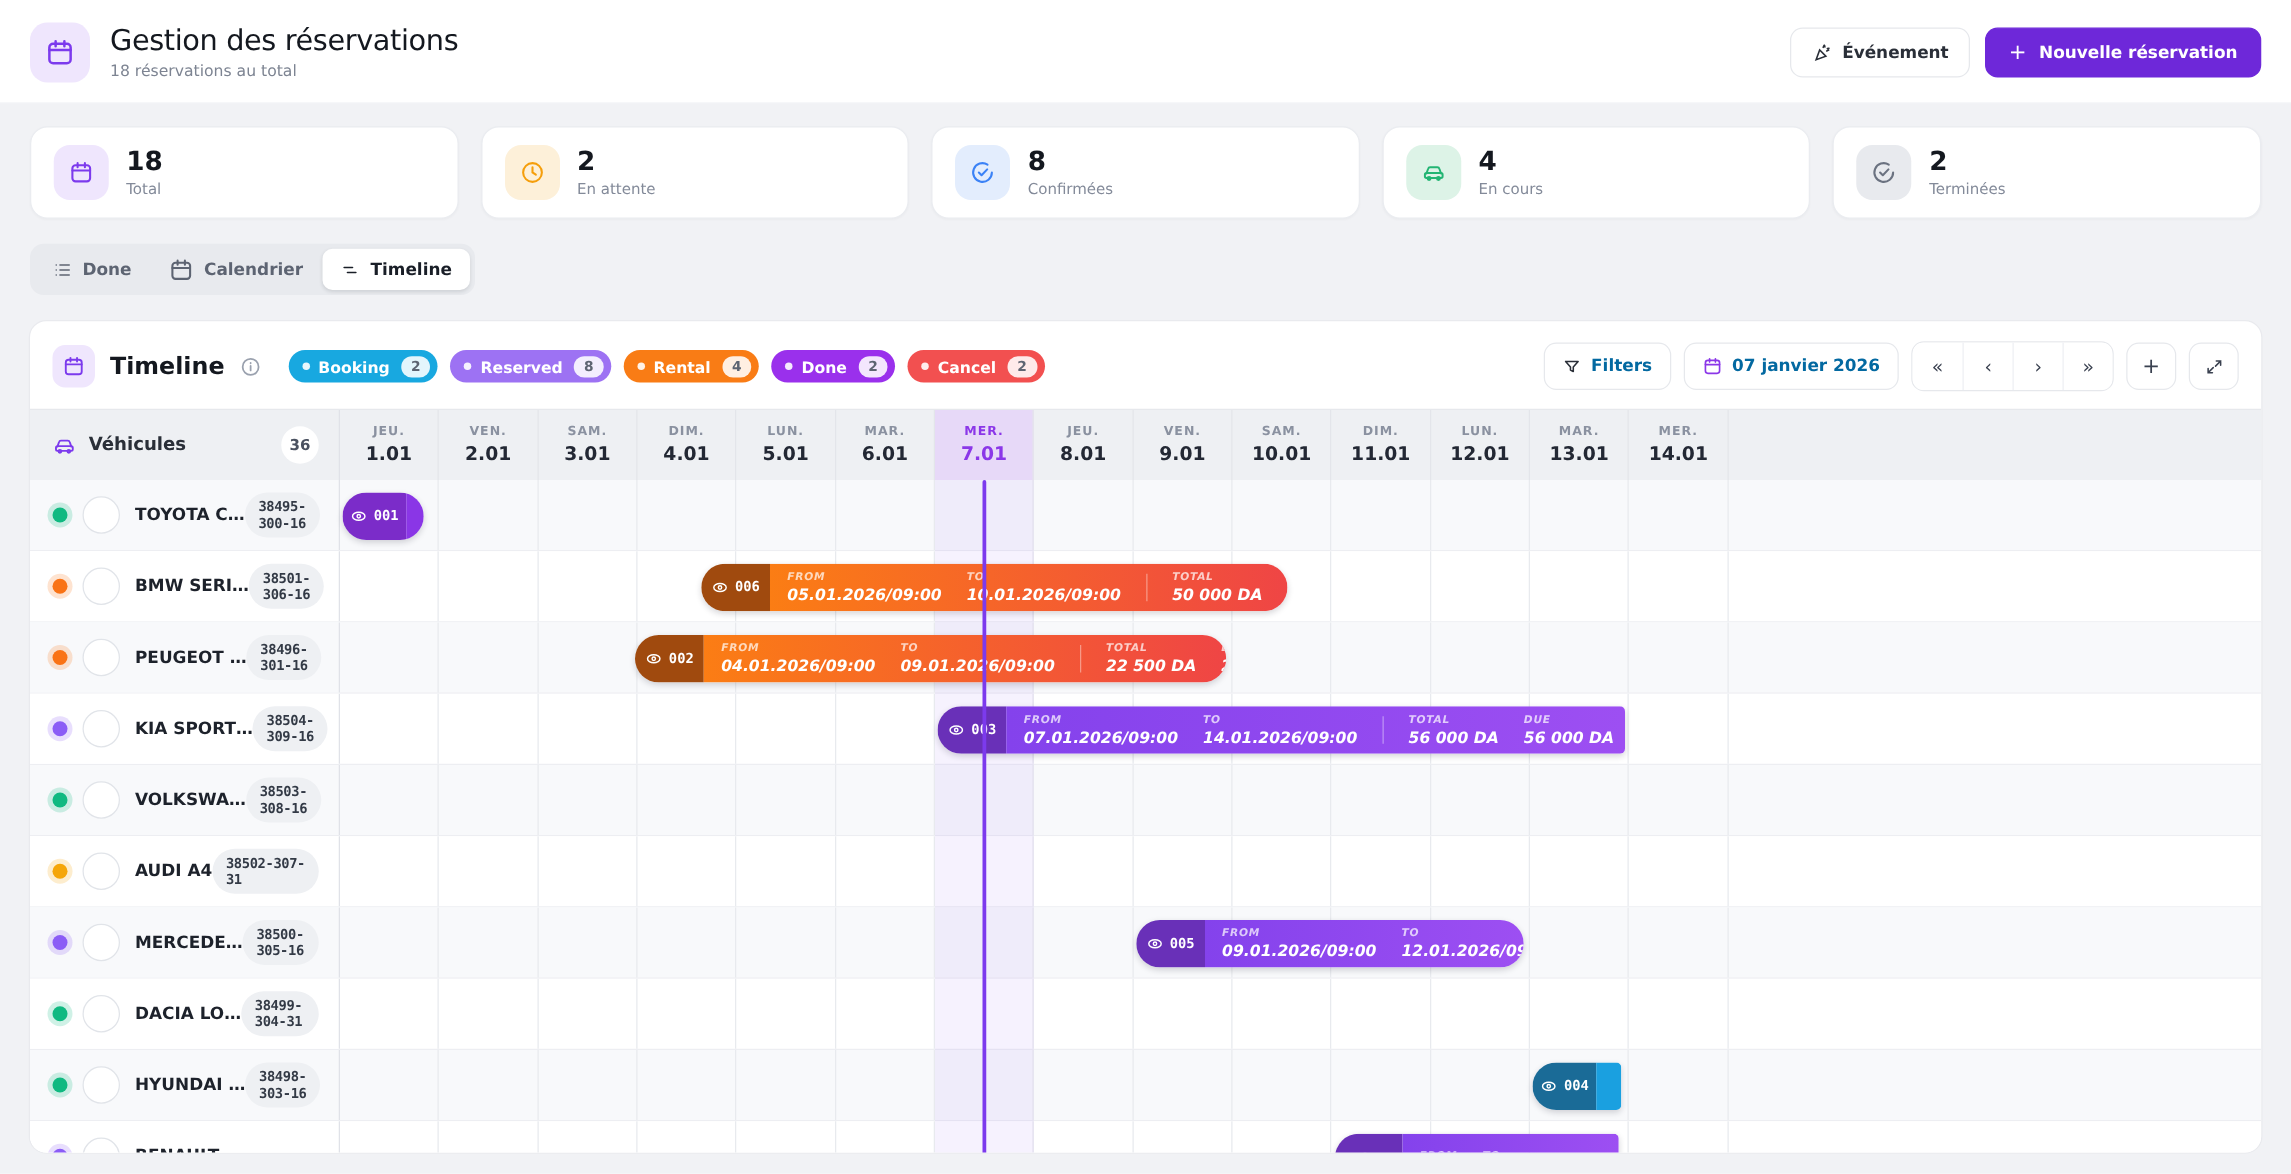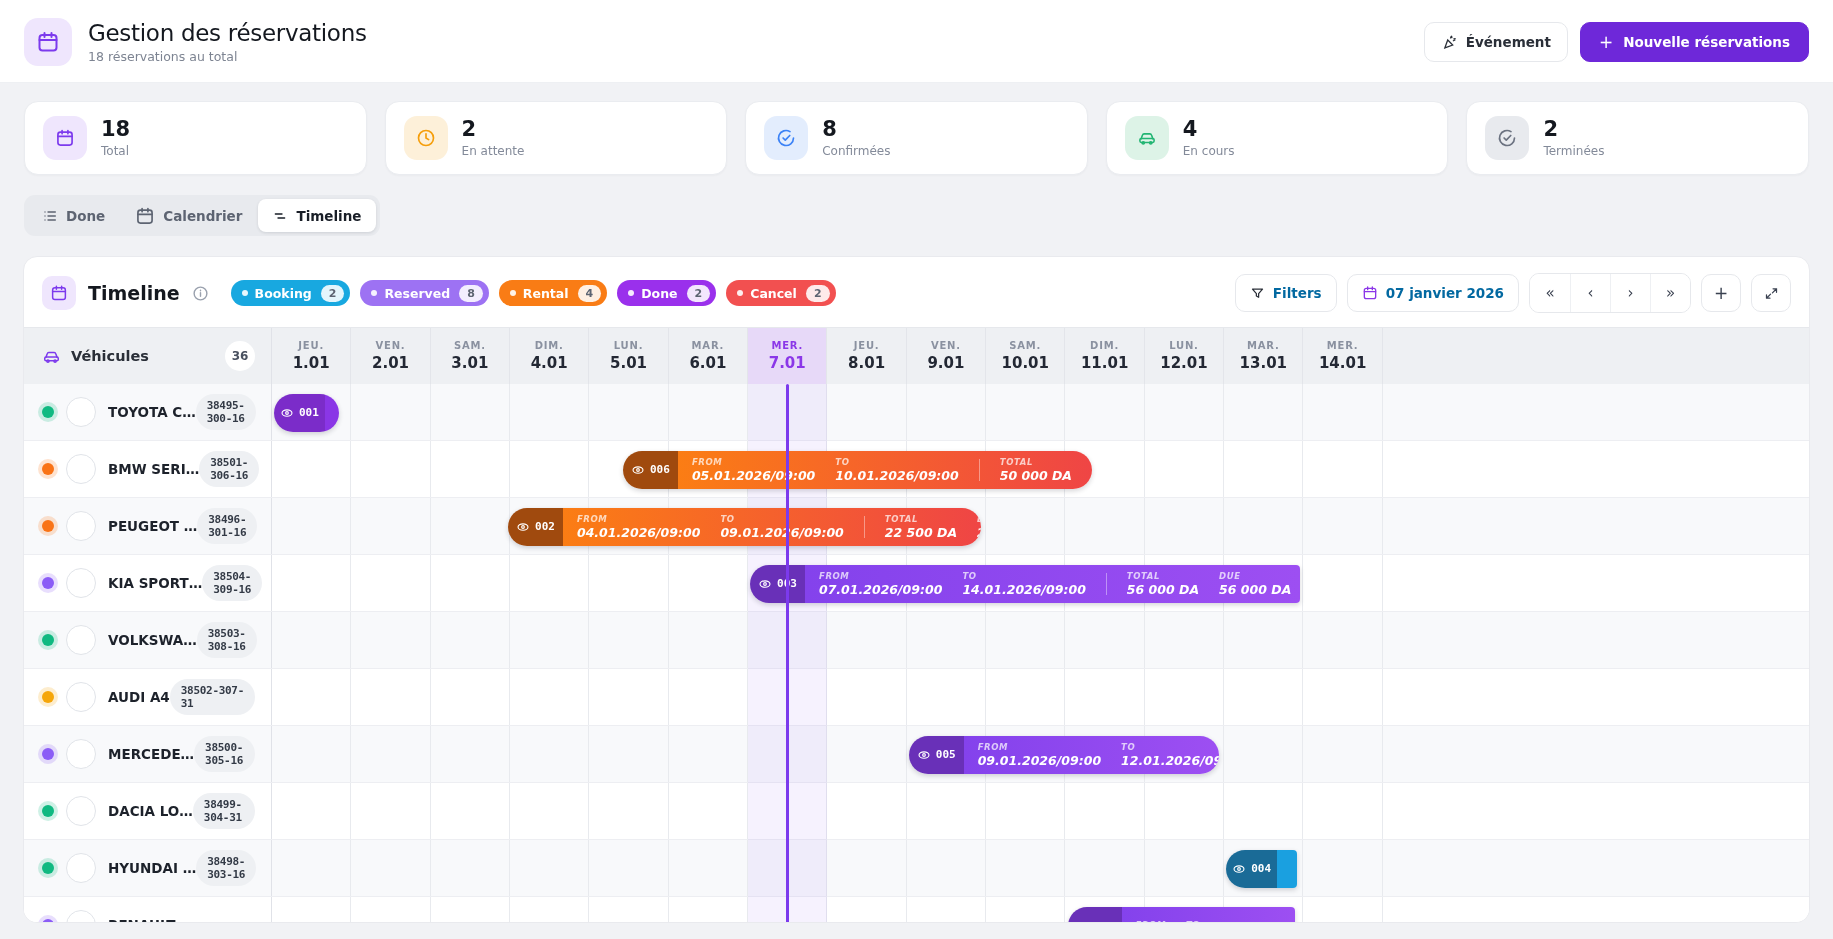--- a/index.html
+++ b/index.html
@@ -123,21 +123,21 @@
       <span>
           <svg width="17" height="17" viewBox="0 0 24 24" fill="none" stroke="#2a2f38" stroke-width="1.8" stroke-linecap="round">
             <path d="M5.5 19.5l4-11 7 7-11 4z"></path>
             <path d="M13.5 5.5l1-2.2M17.5 9.5l2.2-1M15 3.2l.4 1.8M20 6.5l-1.8.4"></path>
           </svg>
         </span>
       <span>Événement</span>
     </button>
     <button class="btn btn-primary">
       <span class="plus">+</span>
-      <span>Nouvelle réservations</span>
+      <span>Nouvelle réservation</span>
     </button>
   </div>
 </header>
 
 <section class="stats-row" id="stats-row">
   <div class="stat-card">
     <div class="stat-icon" style="background:#efe6fd;color:#7c3aed">
         <svg width="20" height="20" viewBox="0 0 24 24" fill="none" stroke="currentColor" stroke-width="2" stroke-linecap="round">
           <rect x="3.5" y="5" width="17" height="15.5" rx="3"></rect>
           <path d="M3.5 10h17"></path>
@@ -620,21 +620,21 @@
       <span>
               <svg width="14" height="14" viewBox="0 0 24 24" fill="none" stroke="#fff" stroke-width="2">
                 <ellipse cx="12" cy="12" rx="8.5" ry="5.5"></ellipse>
                 <circle cx="12" cy="12" r="2.3"></circle>
               </svg>
             </span>
       <span class="bar-id">001</span>
           </div>
           <div class="tail"></div>
         </div>
-        <div class="bar orange" style="left: 599px; width: 469.132px; top: 122.5px;">
+        <div class="bar orange" style="left: 537px; width: 469.132px; top: 122.5px;">
           <div class="cap">
       <span>
               <svg width="14" height="14" viewBox="0 0 24 24" fill="none" stroke="#fff" stroke-width="2">
                 <ellipse cx="12" cy="12" rx="8.5" ry="5.5"></ellipse>
                 <circle cx="12" cy="12" r="2.3"></circle>
               </svg>
             </span>
       <span class="bar-id">006</span>
           </div>
           <div class="bar-body">

